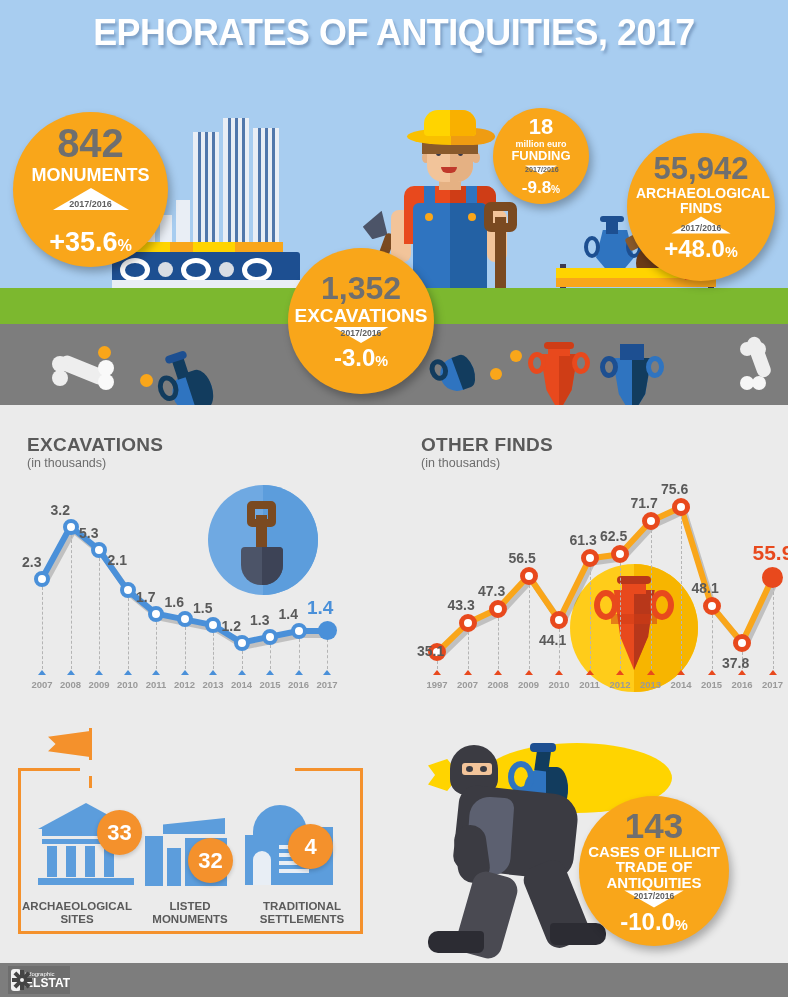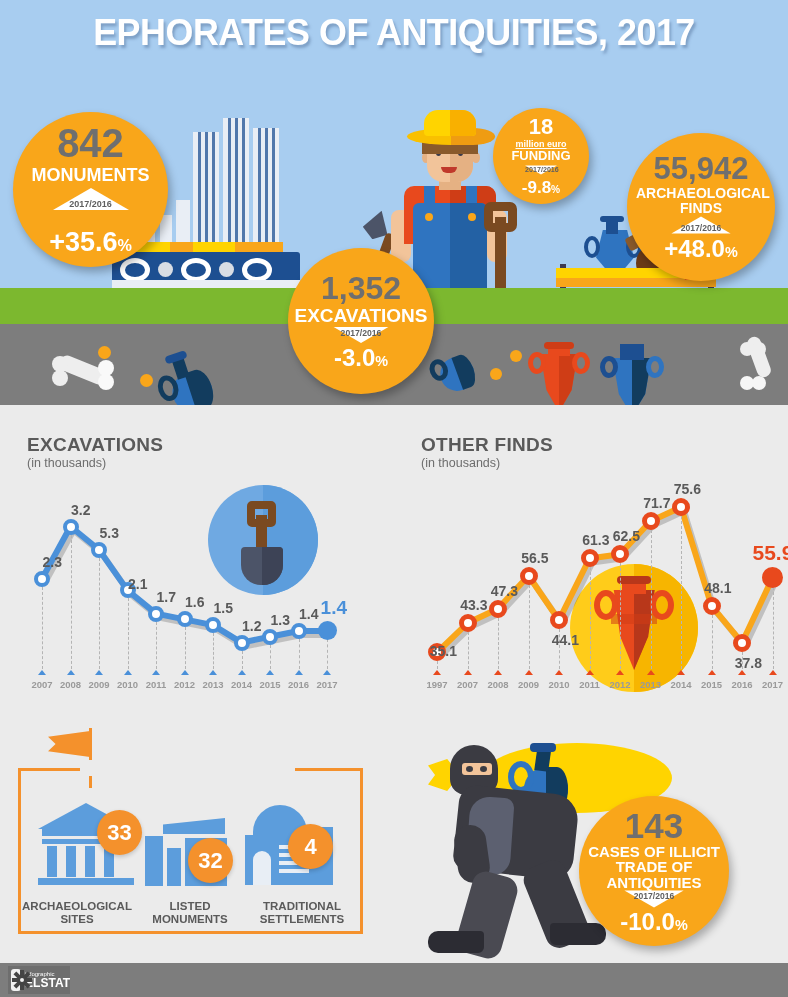--- a/index.html
+++ b/index.html
@@ -73,21 +73,21 @@
   .pct span{font-size:.6em;}
 
   
   .panel-title{position:absolute;font-size:19px;font-weight:bold;color:#5a5a5a;letter-spacing:.3px;}
   .panel-sub{position:absolute;font-size:12.5px;color:#6d6d6d;}
   .chart{position:absolute;}
   .yearlab{position:absolute;font-size:9.5px;color:#9a9a9a;font-weight:bold;text-align:center;width:34px;}
   .vline{position:absolute;width:0;border-left:1px dashed #b4b4b4;}
   .tick{position:absolute;width:0;height:0;border-left:4px solid transparent;border-right:4px solid transparent;}
   .node{position:absolute;border-radius:50%;background:#fff;box-sizing:border-box;}
-  .vlab{position:absolute;font-size:14px;font-weight:bold;color:#5a5a5a;text-align:right;width:40px;}
+  .vlab{position:absolute;font-size:14px;font-weight:bold;color:#5a5a5a;text-align:left;width:40px;}
 
   
   .decl-box{position:absolute;left:18px;top:768px;width:345px;height:166px;border:3px solid #f4912c;box-sizing:border-box;}
   .decl-cut{position:absolute;background:#ebebeb;}
   .decl-title{position:absolute;left:100px;top:755px;font-size:21px;font-weight:bold;color:#6b6b6b;letter-spacing:.5px;}
   .flagpole{position:absolute;left:89px;top:728px;width:3px;height:60px;background:#f4912c;}
   .flag{position:absolute;left:48px;top:731px;width:42px;height:26px;background:#f4912c;
     clip-path:polygon(100% 0,100% 100%,0 78%,18% 50%,0 22%);}
   .badge{position:absolute;border-radius:50%;background:#f4912c;color:#fff;font-weight:bold;
     display:flex;align-items:center;justify-content:center;box-shadow:0 2px 4px rgba(0,0,0,.18);}
@@ -253,21 +253,21 @@
         <div class="shape"></div>
         <div class="yr">2017/2016</div>
       </div>
       <div class="pct" style="font-size:27px;margin-top:19px;text-align:right;">
         <em style="font-style:normal">+35.6</em><span>%</span>
       </div>
     </div>
 
     <div class="circ" style="left:493px;top:108px;width:96px;height:96px;">
       <div class="big" style="font-size:22px;color:#fff;">18</div>
-      <div class="sub" style="font-size:9px;margin-top:1px;text-decoration:underline;">million euro</div>
+      <div class="sub" style="font-size:9px;margin-top:1px;">million euro</div>
       <div class="lbl" style="font-size:13px;">FUNDING</div>
       <div class="tri down" style="transform:scale(.42);margin:-4px 0;">
         <div class="shape"></div>
         <div class="yr" style="font-size:17px;">2017/2016</div>
       </div>
       <div class="pct" style="font-size:17px;margin-top:2px;">
         <em style="font-style:normal">-9.8</em><span>%</span>
       </div>
     </div>
 
@@ -322,21 +322,21 @@
       <div class="vlab" style="left: 30.5px; top: 31.5098px;">3.2</div>
       <div class="vline" style="left: 79px; top: 87.7255px; height: 111.275px;"></div>
       <div class="tick" style="left: 75px; top: 200px; border-bottom: 5px solid rgb(74, 144, 217);"></div>
       <div class="node" style="left: 71px; top: 71.7255px; width: 16px; height: 16px; border: 4px solid rgb(74, 144, 217);"></div>
       <div class="yearlab" style="left: 62px; top: 209px;">2009</div>
       <div class="vlab" style="left: 59px; top: 54.7255px;">5.3</div>
       <div class="vline" style="left: 107.5px; top: 128.353px; height: 70.6471px;"></div>
       <div class="tick" style="left: 103.5px; top: 200px; border-bottom: 5px solid rgb(74, 144, 217);"></div>
       <div class="node" style="left: 99.5px; top: 112.353px; width: 16px; height: 16px; border: 4px solid rgb(74, 144, 217);"></div>
       <div class="yearlab" style="left: 90.5px; top: 209px;">2010</div>
-      <div class="vlab" style="left: 87.5px; top: 106px;">2.1</div>
+      <div class="vlab" style="left: 87.5px; top: 82px;">2.1</div>
       <div class="vline" style="left: 136px; top: 151.569px; height: 47.4314px;"></div>
       <div class="tick" style="left: 132px; top: 200px; border-bottom: 5px solid rgb(74, 144, 217);"></div>
       <div class="node" style="left: 128px; top: 135.569px; width: 16px; height: 16px; border: 4px solid rgb(74, 144, 217);"></div>
       <div class="yearlab" style="left: 119px; top: 209px;">2011</div>
       <div class="vlab" style="left: 116px; top: 118.569px;">1.7</div>
       <div class="vline" style="left: 164.5px; top: 157.373px; height: 41.6275px;"></div>
       <div class="tick" style="left: 160.5px; top: 200px; border-bottom: 5px solid rgb(74, 144, 217);"></div>
       <div class="node" style="left: 156.5px; top: 141.373px; width: 16px; height: 16px; border: 4px solid rgb(74, 144, 217);"></div>
       <div class="yearlab" style="left: 147.5px; top: 209px;">2012</div>
       <div class="vlab" style="left: 144.5px; top: 124.373px;">1.6</div>

